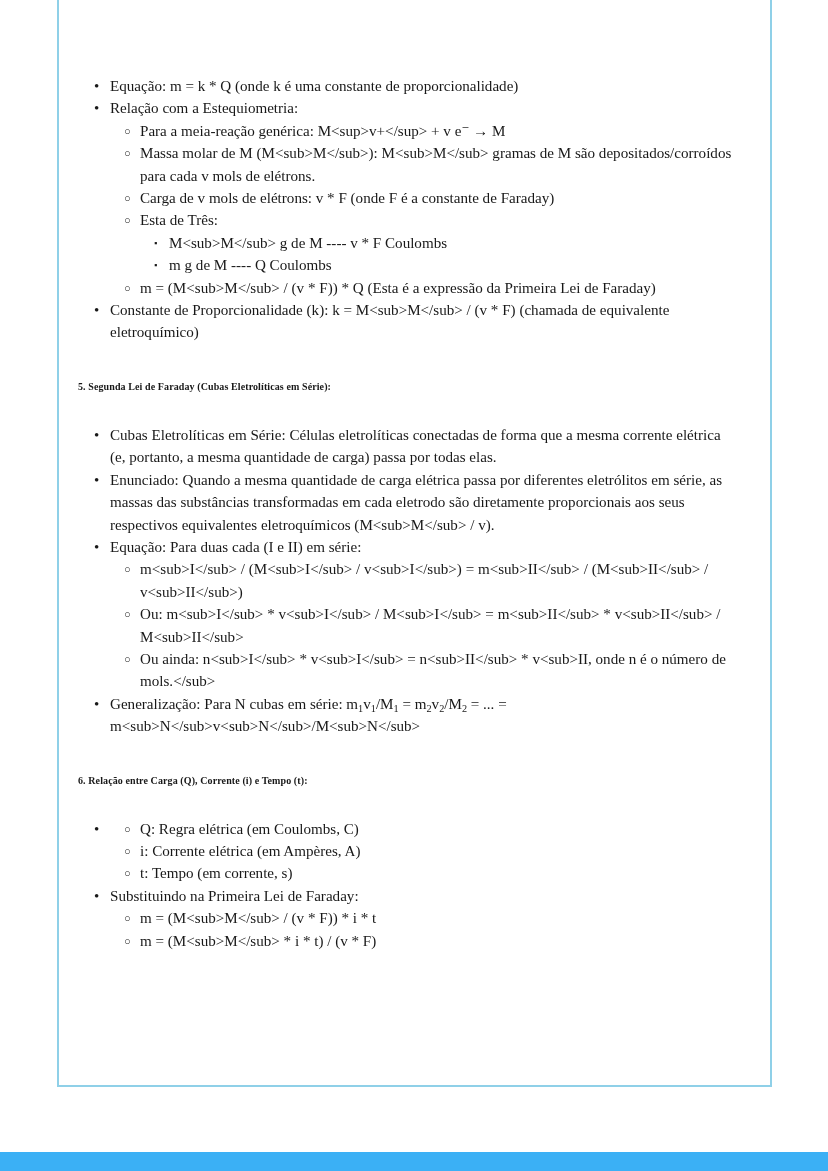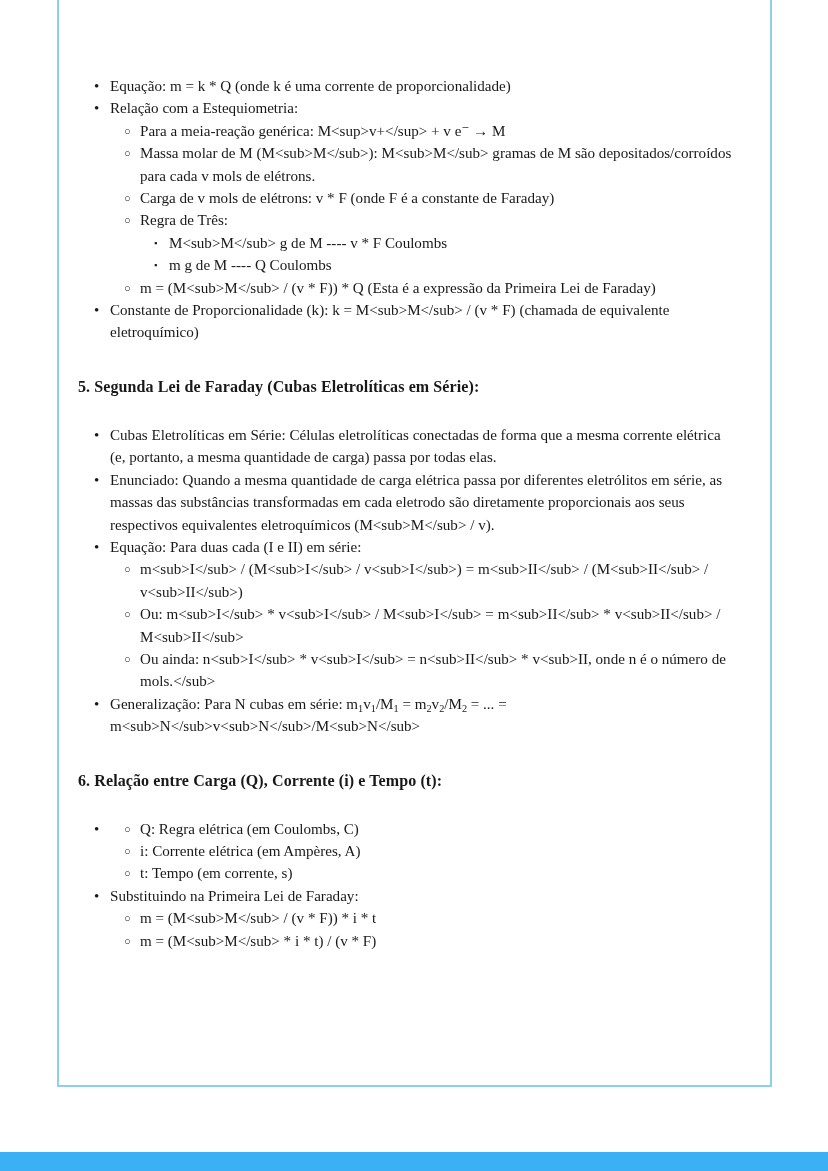--- a/index.html
+++ b/index.html
@@ -46,21 +46,21 @@
     color: #181818;
     font-size: 15.1px;
     line-height: 22.4px;
   }
 
   .block { margin: 0; padding: 0; }
 
   
   .heading {
     font-weight: bold;
-    font-size: 16px;
+    font-size: 10px;
     line-height: 22px;
     letter-spacing: 0.1px;
     margin: 0;
     padding: 0;
   }
   .gap-before-heading { height: 32px; }
   .gap-after-heading  { height: 26px; }
 
   
   ul.lvl1, ul.lvl2, ul.lvl3 {
@@ -115,21 +115,21 @@
 <body>
 
 <div id="page-sheet"></div>
 
 <div id="doc-body">
 
   <ul class="lvl1 block">
 
     <li>
       <span class="marker">•</span>
-      <span class="txt">Equação: m = k * Q (onde k é uma corrente de proporcionalidade)</span>
+      <span class="txt">Equação: m = k * Q (onde k é uma constante de proporcionalidade)</span>
     </li>
 
     <li>
       <span class="marker">•</span>
       <span class="txt">Relação com a Estequiometria:</span>
 
       <ul class="lvl2">
         <li>
           <span class="marker">○</span>
           <span class="txt">Para a meia-reação genérica: M&lt;sup&gt;v+&lt;/sup&gt; + v e⁻ → M</span>
@@ -137,21 +137,21 @@
         <li>
           <span class="marker">○</span>
           <span class="txt">Massa molar de M (M&lt;sub&gt;M&lt;/sub&gt;): M&lt;sub&gt;M&lt;/sub&gt; gramas de M são depositados/corroídos para cada v mols de elétrons.</span>
         </li>
         <li>
           <span class="marker">○</span>
           <span class="txt">Carga de v mols de elétrons: v * F (onde F é a constante de Faraday)</span>
         </li>
         <li>
           <span class="marker">○</span>
-          <span class="txt">Regra de Três:</span>
+          <span class="txt">Esta de Três:</span>
 
           <ul class="lvl3">
             <li>
               <span class="marker">▪</span>
               <span class="txt">M&lt;sub&gt;M&lt;/sub&gt; g de M ---- v * F Coulombs</span>
             </li>
             <li>
               <span class="marker">▪</span>
               <span class="txt">m g de M ---- Q Coulombs</span>
             </li>

